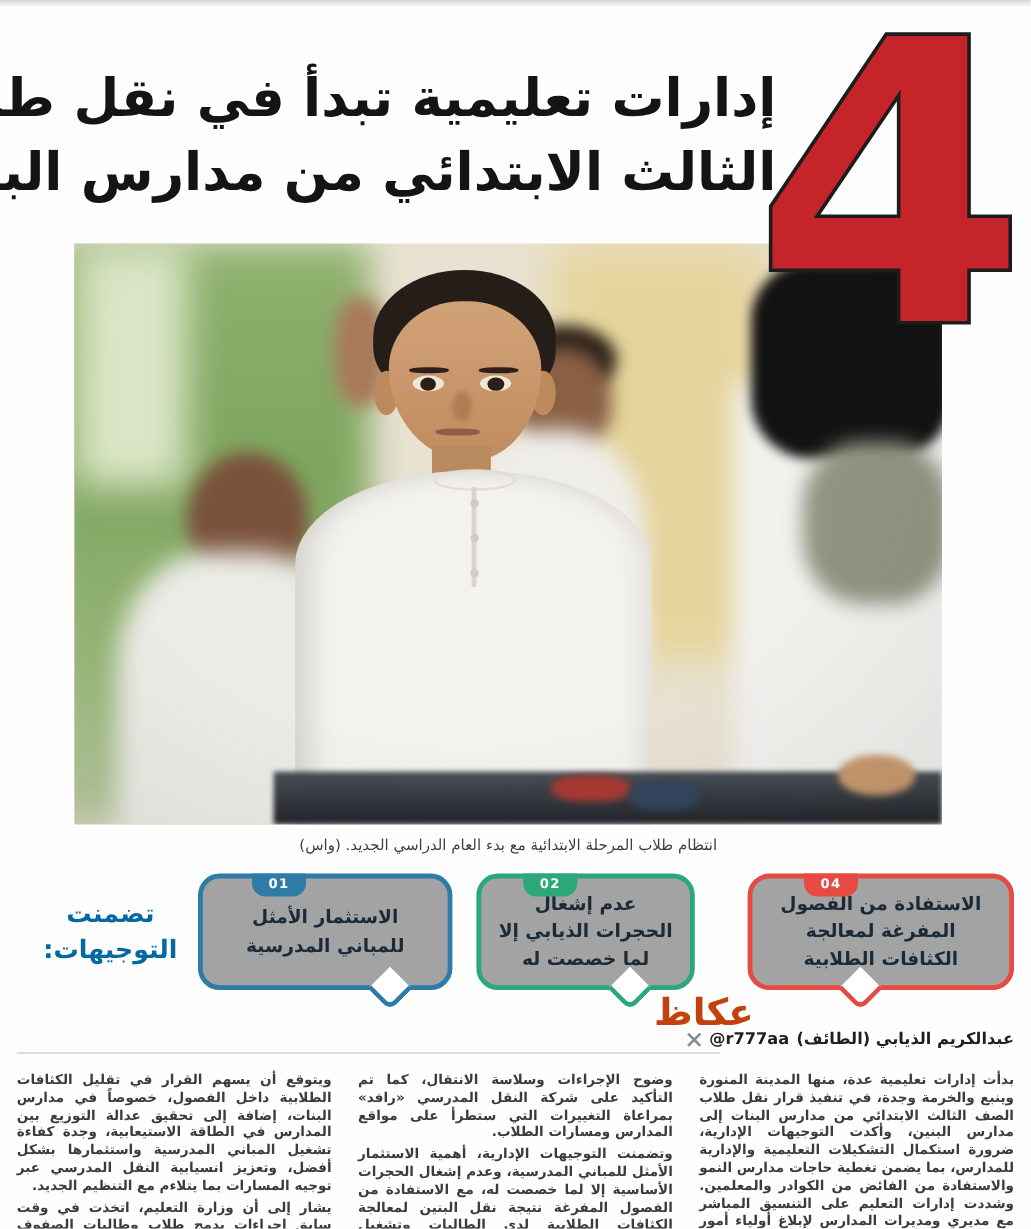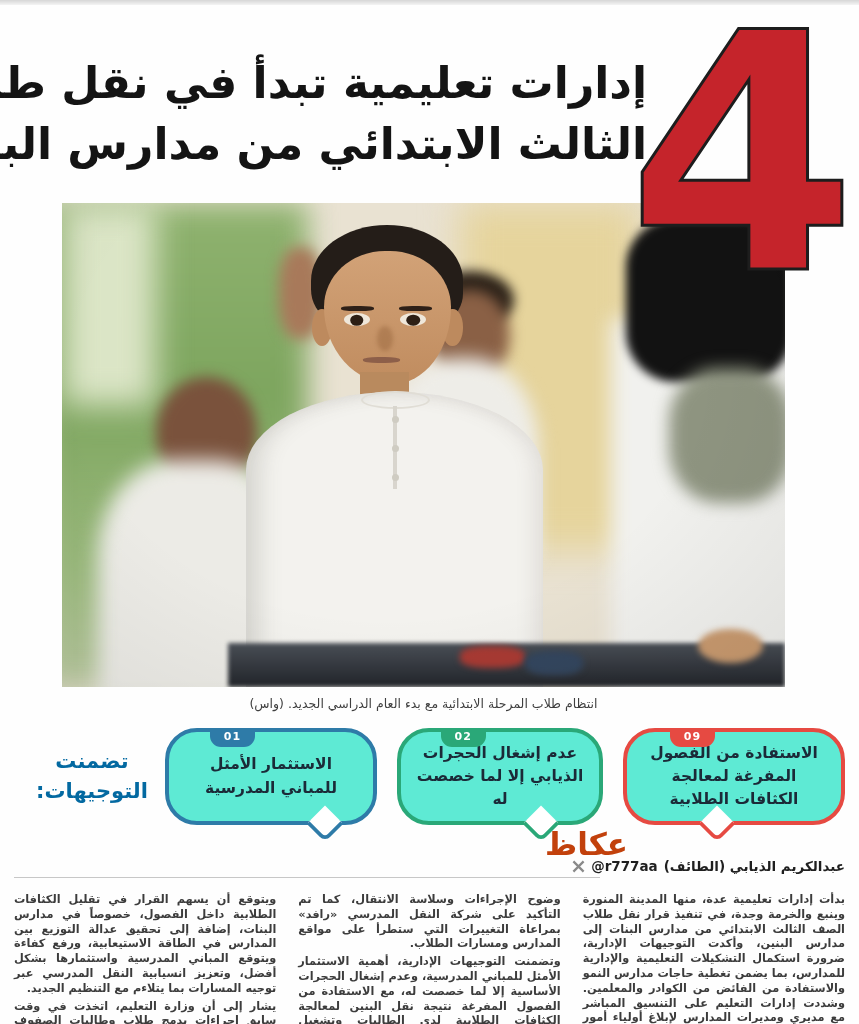--- a/index.html
+++ b/index.html
@@ -77,35 +77,35 @@
   .ph-hand-desk{left:88%;bottom:5%;width:9%;height:7%;background:#c99a6f;border-radius:50%;filter:blur(3px);}
   .photo::after{content:"";position:absolute;inset:0;
     background:radial-gradient(ellipse at 45% 35%, transparent 55%, rgba(0,0,0,.07));}
   
   .caption{position:absolute;left:62px;top:696px;width:723px;z-index:2;
     direction:rtl;text-align:center;font-size:12.5px;font-weight:normal;color:#3f3f3f;}
   
   .dir-label{position:absolute;left:22px;top:746px;width:140px;
     direction:rtl;text-align:center;font-size:21px;font-weight:bold;
     color:#0369a1;line-height:30px;}
-  .bubble{position:absolute;top:728px;height:97px;background:#5eead4;
-    border:4px solid #000;border-radius:32px;z-index:2;
+  .bubble{position:absolute;top:728px;height:97px;background:#a3a3a3;
+    border:4px solid #000;border-radius:18px;z-index:2;
     display:flex;align-items:center;justify-content:center;}
   .bubble .btext{direction:rtl;text-align:center;font-size:15.5px;font-weight:bold;
     color:#1b2a38;line-height:1.5;padding:0 12px;}
   .badge{position:absolute;top:-4px;left:20%;height:19px;padding:0 14px;
     color:#fff;font-size:11px;font-weight:bold;line-height:18px;
     border-radius:0 0 11px 11px;letter-spacing:1px;}
   .tail{position:absolute;bottom:-16px;width:26px;height:26px;background:#fff;
     transform:rotate(45deg);border-right:4px solid #000;border-bottom:4px solid #000;
     border-bottom-right-radius:8px;}
   .b1{left:165px;width:212px;border-color:#2e7ba8;}
   .b1 .badge{background:#2e7ba8;}
   .b1 .tail{left:70%;border-color:#2e7ba8;}
-  .b2{left:397px;width:206px;border-color:#2aa878;}
+  .b2{left:397px;width:182px;border-color:#2aa878;}
   .b2 .badge{background:#2aa878;}
   .b2 .tail{left:64%;border-color:#2aa878;}
   .b3{left:623px;width:222px;border-color:#e64a42;}
   .b3 .badge{background:#e64a42;}
   .b3 .tail{left:36%;border-color:#e64a42;}
   
   .okaz-logo{position:absolute;left:545px;top:826px;z-index:1;
     font-size:31px;font-weight:bold;color:#c2410c;direction:rtl;letter-spacing:-1px;}
   
   .byline{position:absolute;right:14px;top:858px;direction:rtl;
@@ -189,21 +189,21 @@
     <div class="tail"></div>
   </div>
 
   <div class="bubble b2">
     <div class="badge">02</div>
     <div class="btext">عدم إشغال الحجرات الذيابي إلا لما خصصت له</div>
     <div class="tail"></div>
   </div>
 
   <div class="bubble b3">
-    <div class="badge">09</div>
+    <div class="badge">04</div>
     <div class="btext">الاستفادة من الفصول المفرغة لمعالجة الكثافات الطلابية</div>
     <div class="tail"></div>
   </div>
 
   <div class="okaz-logo">عكاظ</div>
 
   <div class="byline">
     <span>عبدالكريم الذيابي (الطائف)</span>
     <span class="handle">@r777aa</span>
     <span style="display:inline-flex;">
@@ -216,18 +216,18 @@
 
   <div class="article">
     <div class="col">
       <p>بدأت إدارات تعليمية عدة، منها المدينة المنورة وينبع والخرمة وجدة، في تنفيذ قرار نقل طلاب الصف الثالث الابتدائي من مدارس البنات إلى مدارس البنين، وأكدت التوجيهات الإدارية، ضرورة استكمال التشكيلات التعليمية والإدارية للمدارس، بما يضمن تغطية حاجات مدارس النمو والاستفادة من الفائض من الكوادر والمعلمين. وشددت إدارات التعليم على التنسيق المباشر مع مديري ومديرات المدارس لإبلاغ أولياء أمور الطلاب بالمواقع الجديدة لمدارس أبنائهم ما يضمن</p>
     </div>
     <div class="col">
       <p>وضوح الإجراءات وسلاسة الانتقال، كما تم التأكيد على شركة النقل المدرسي «رافد» بمراعاة التغييرات التي ستطرأ على مواقع المدارس ومسارات الطلاب.</p>
       <p>وتضمنت التوجيهات الإدارية، أهمية الاستثمار الأمثل للمباني المدرسية، وعدم إشغال الحجرات الأساسية إلا لما خصصت له، مع الاستفادة من الفصول المفرغة نتيجة نقل البنين لمعالجة الكثافات الطلابية لدى الطالبات وتشغيل المباني بكامل طاقتها الاستيعابية.</p>
     </div>
     <div class="col">
-      <p>ويتوقع أن يسهم القرار في تقليل الكثافات الطلابية داخل الفصول، خصوصاً في مدارس البنات، إضافة إلى تحقيق عدالة التوزيع بين المدارس في الطاقة الاستيعابية، ورفع كفاءة ويتوقع المباني المدرسية واستثمارها بشكل أفضل، وتعزيز انسيابية النقل المدرسي عبر توجيه المسارات بما يتلاءم مع التنظيم الجديد.</p>
+      <p>ويتوقع أن يسهم القرار في تقليل الكثافات الطلابية داخل الفصول، خصوصاً في مدارس البنات، إضافة إلى تحقيق عدالة التوزيع بين المدارس في الطاقة الاستيعابية، وجدة كفاءة تشغيل المباني المدرسية واستثمارها بشكل أفضل، وتعزيز انسيابية النقل المدرسي عبر توجيه المسارات بما يتلاءم مع التنظيم الجديد.</p>
       <p>يشار إلى أن وزارة التعليم، اتخذت في وقت سابق إجراءات بدمج طلاب وطالبات الصفوف الأولى.</p>
     </div>
   </div>
 
 </div>
 
 </body></html>

